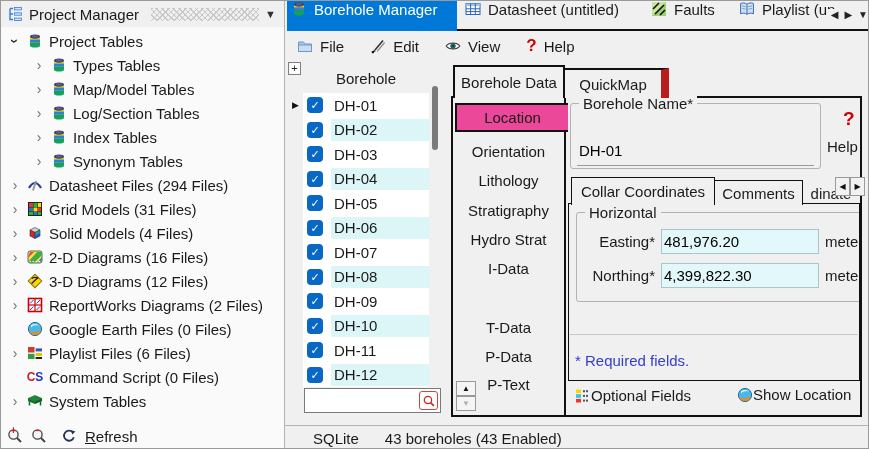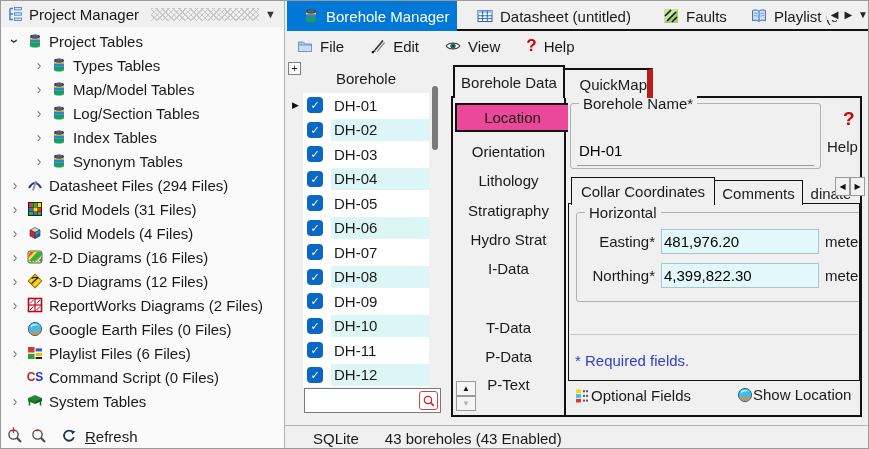--- a/index.html
+++ b/index.html
@@ -30,21 +30,21 @@
 
   #pm-footer { position:absolute; left:0; bottom:0; width:100%; height:28px; display:flex; align-items:center; gap:8px; padding:0 6px; background:#fafafa; }
   .refresh-label::first-letter { text-decoration:underline; }
 
   
   #right { position:absolute; left:284px; top:0; width:585px; height:449px; }
 
   
   #tab-strip { position:absolute; left:0; top:0; width:585px; height:30px; background:#f0f0f0; }
   #strip-line { position:absolute; left:172px; right:0; bottom:0; height:2px; background:#111; }
-  .wtab { position:absolute; top:0; height:30px; display:flex; align-items:center; gap:7px; padding:0 16px; white-space:nowrap; cursor:default; }
+  .wtab { position:absolute; top:0; height:30px; display:flex; gap:7px; padding:0 4px; white-space:nowrap; cursor:default; }
   #wtab-active { left:2px; width:170px; background:#0078d7; color:#fff; z-index:2; }
   #wtab-2 { left:176px; } #wtab-3 { left:362px; } #wtab-4 { left:450px; width:102px; overflow:hidden; }
   #tabstrip-arrows { position:absolute; right:2px; top:8px; display:flex; gap:6px; font-size:10px; color:#222; z-index:3; background:#f0f0f0; padding-left:4px; }
 
   
   #menu-bar { position:absolute; left:0; top:30px; width:585px; height:30px; display:flex; align-items:center; gap:26px; padding-left:12px; background:#f0f0f0; }
   .menu-item { display:flex; align-items:center; gap:7px; cursor:default; }
   .help-q { color:#cc0000; font-weight:bold; font-size:17px; }
 
   
@@ -62,21 +62,21 @@
   .bh-row.alt .bh-label { background:#dcf5f7; }
   #bh-scrollbar { position:absolute; left:144px; top:25px; width:6px; height:290px; }
   #bh-thumb { position:absolute; left:0; top:0; width:6px; height:64px; background:#7a7a7a; border-radius:3px; }
   #bh-search { position:absolute; left:16px; top:327px; width:137px; height:25px; background:#fff; border:1px solid #7a7a7a; display:flex; align-items:center; }
   #bh-search input { flex:1; min-width:0; border:none; outline:none; font:inherit; padding:0 4px; background:transparent; }
   #bh-search-btn { width:19px; height:19px; margin-right:2px; border:1px solid #cc4444; border-radius:3px; display:flex; align-items:center; justify-content:center; background:#fff; }
 
   
   .dtab { position:absolute; display:flex; align-items:center; justify-content:center; cursor:default; }
   #tab-bh-data { left:168px; top:4px; width:112px; height:33px; background:#f0f0f0; border:2px solid #111; border-bottom:none; z-index:3; }
-  #tab-quickmap { left:280px; top:7px; width:88px; height:30px; background:#f0f0f0; border-top:2px solid #111; border-right:6px solid #b91c1c; z-index:1;justify-content:flex-end; }
+  #tab-quickmap { left:280px; top:7px; width:104px; height:30px; background:#f0f0f0; border-top:2px solid #111; border-right:8px solid #b91c1c; z-index:1; }
 
   #main-panel { position:absolute; left:166px; top:35px; width:411px; height:321px; border:2px solid #111; background:#f0f0f0; }
   #side-sep { position:absolute; left:111px; top:0; width:2px; height:100%; background:#111; }
   .side-tab { position:absolute; left:0; width:111px; height:29px; display:flex; align-items:center; justify-content:center; white-space:nowrap; cursor:default; }
   .side-tab.active { left:2px; width:113px; background:#ec4899; border:2px solid #111; border-right:none; z-index:2; }
   #side-spinner { position:absolute; left:3px; top:283px; width:20px; }
   .spin-btn { width:20px; height:15px; border:1px solid #9a9a9a; background:#f5f5f5; font-size:8px; display:flex; align-items:center; justify-content:center; color:#111; }
   .spin-btn.disabled { color:#b0b0b0; }
 
   

